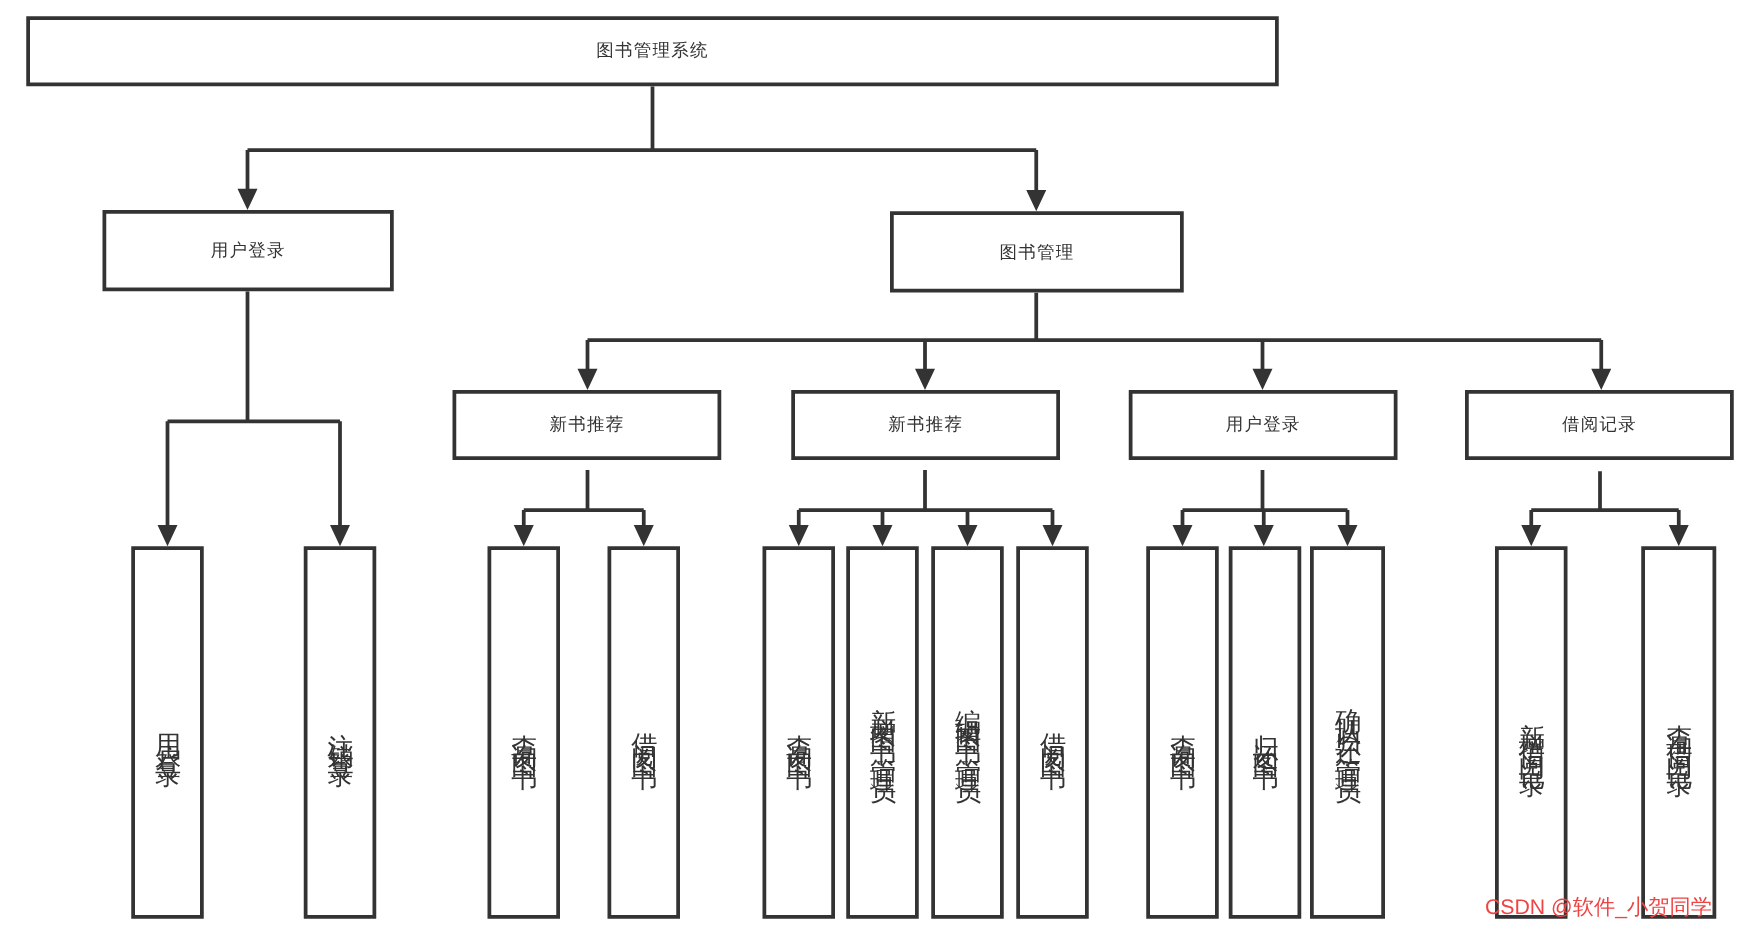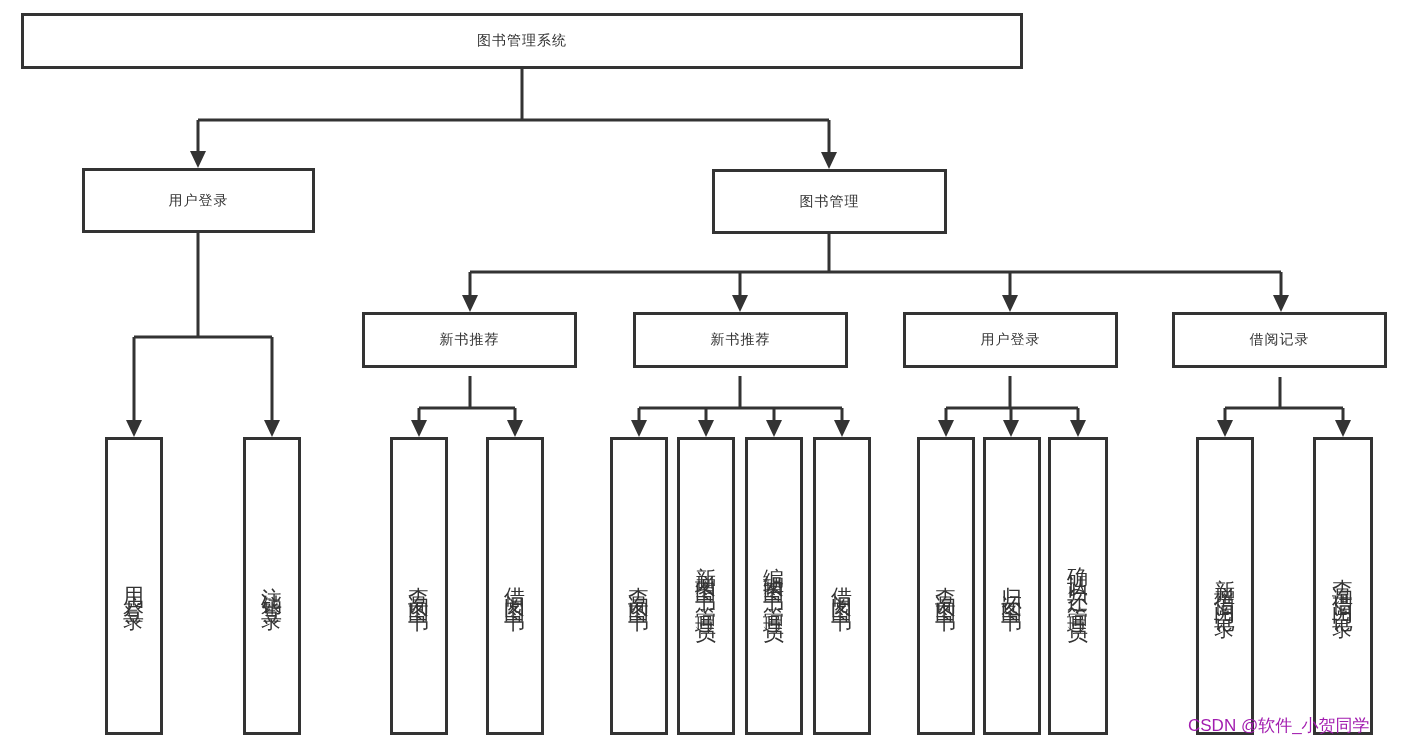--- a/index.html
+++ b/index.html
@@ -50,21 +50,21 @@
   .leaf-b1 { left: 390px; }  .leaf-b2 { left: 486px; }
   .leaf-c1 { left: 610px; }  .leaf-c2 { left: 677px; }
   .leaf-c3 { left: 745px; }  .leaf-c4 { left: 813px; }
   .leaf-d1 { left: 917px; }  .leaf-d2 { left: 983px; }  .leaf-d3 { left: 1048px; width: 60px; }
   .leaf-e1 { left: 1196px; } .leaf-e2 { left: 1313px; width: 60px; }
   .watermark {
     position: absolute;
     left: 1188px;
     top: 714px;
     font-size: 17px;
-    color: #a21caf;
+    color: #ef4444;
     white-space: nowrap;
   }
 </style>
 </head>
 <body>
 
 <div id="canvas">
 
   <svg id="connectors" viewBox="0 0 1405 747" xmlns="http://www.w3.org/2000/svg">
     <path fill="none" stroke="#333333" stroke-width="3" d="

